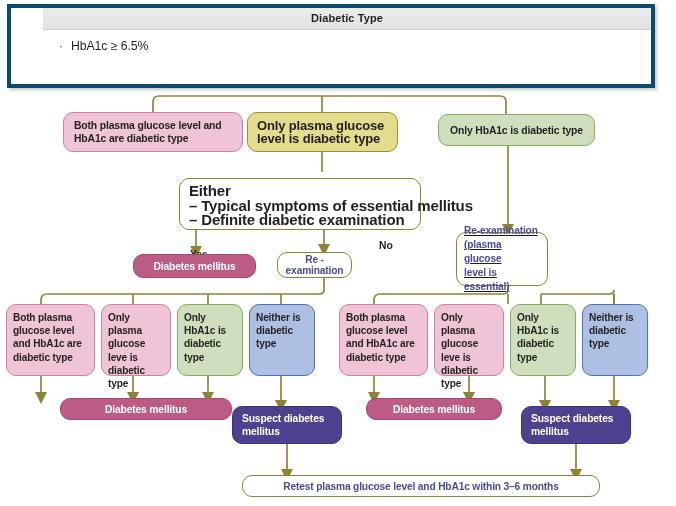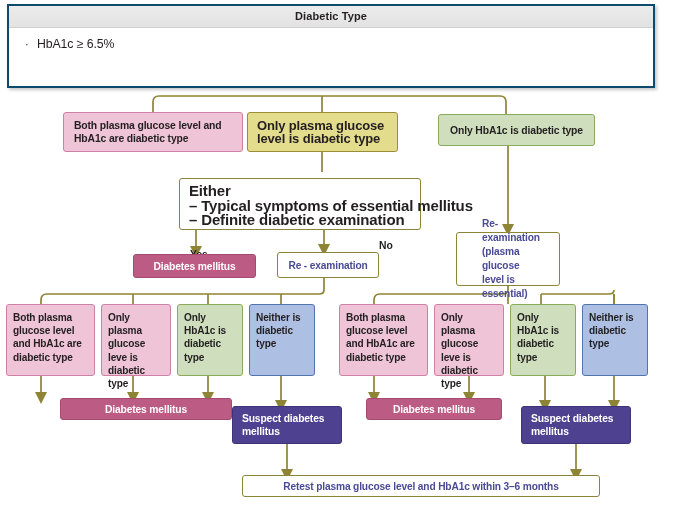--- a/index.html
+++ b/index.html
@@ -5,43 +5,44 @@
   html,body{margin:0;padding:0;background:#ffffff;}
   body{
     width:676px;height:506px;position:relative;overflow:hidden;
     font-family:"Liberation Sans","DejaVu Sans",sans-serif;
     color:#231f20;
   }
 
   
   #criteria-panel{
     position:absolute;left:7px;top:4px;width:648px;height:84px;
-    background:#ffffff;border:2px solid #0c4a6e;
+    background:#ffffff;border:4px solid #0c4a6e;
     box-shadow:2px 2px 3px rgba(0,0,0,.22);
     box-sizing:border-box;
+    padding-left:32px;
   }
   #criteria-title{
     height:21px;line-height:21px;text-align:center;
     background:linear-gradient(#ececec,#e2e2e2);
     border-bottom:1px solid #cfcfcf;
     font-size:11px;font-weight:bold;letter-spacing:.1px;
   }
   #criteria-body{padding:7px 0 0 16px;}
   .crit-line{
     font-size:12.3px;line-height:19px;letter-spacing:-.1px;white-space:nowrap;
   }
   .crit-bullet{display:inline-block;width:12px;font-size:11px;vertical-align:top;}
 
   
   #flow{position:absolute;left:0;top:88px;width:676px;height:418px;}
   #wires{position:absolute;left:0;top:0;width:676px;height:418px;}
 
   .node{
     position:absolute;box-sizing:border-box;
-    border-radius:3px;
+    border-radius:10px;
     display:flex;align-items:center;
     font-weight:bold;letter-spacing:-.15px;
   }
   .node .txt{width:100%;}
 
   
   .pink  {background:#eec4d6;border:1.6px solid #cf7fa4;color:#231f20;}
   .olive {background:#e4dc8d;border:1.6px solid #9a8f36;color:#231f20;}
   .green {background:#cfdfbe;border:1.6px solid #8aab5d;color:#231f20;}
   .blue  {background:#adc0e4;border:1.6px solid #5274ae;color:#231f20;}
@@ -53,22 +54,22 @@
   
   #n-both-top{left:63px;top:24px;width:180px;height:40px;padding:0 10px;font-size:10.4px;line-height:13.5px;}
   #n-only-pg-top{left:247px;top:24px;width:151px;height:40px;padding:0 9px;font-size:13px;line-height:13.5px;}
   #n-only-hba-top{left:438px;top:26px;width:157px;height:32px;padding:0 9px;font-size:10.4px;justify-content:center;text-align:center;}
 
   #n-either{left:179px;top:90px;width:242px;height:52px;padding:5px 9px 0;font-size:15px;line-height:14.5px;align-items:flex-start;}
   #n-either .hd{font-weight:bold;}
   #n-either .li{white-space:nowrap;}
 
   #n-dm-1{left:133px;top:166px;width:123px;height:24px;font-size:10.3px;justify-content:center;}
-  #n-reexam{left:277px;top:164px;width:102px;height:26px;font-size:10.2px;}
-  #n-reexam2{left:456px;top:144px;width:104px;height:54px;padding:0 25px;font-size:10.2px;line-height:14px;}
+  #n-reexam{left:277px;top:164px;width:75px;height:26px;font-size:10.2px;}
+  #n-reexam2{left:456px;top:144px;width:92px;height:54px;padding:0 7px;font-size:10.2px;line-height:14px;text-decoration:underline;}
 
   .lbl{position:absolute;font-size:10.4px;font-weight:bold;letter-spacing:-.1px;}
   #lbl-yes{left:190px;top:161px;}
   #lbl-no{left:379px;top:152px;}
   #lbl-within{left:383px;top:160px;font-size:10.4px;line-height:13px;font-weight:bold;}
 
   
   .four{font-size:10.1px;line-height:13.2px;padding:0 6px;align-items:flex-start;padding-top:6px;}
   #g1-b1{left:6px;top:216px;width:89px;height:72px;}
   #g1-b2{left:101px;top:216px;width:70px;height:72px;}

